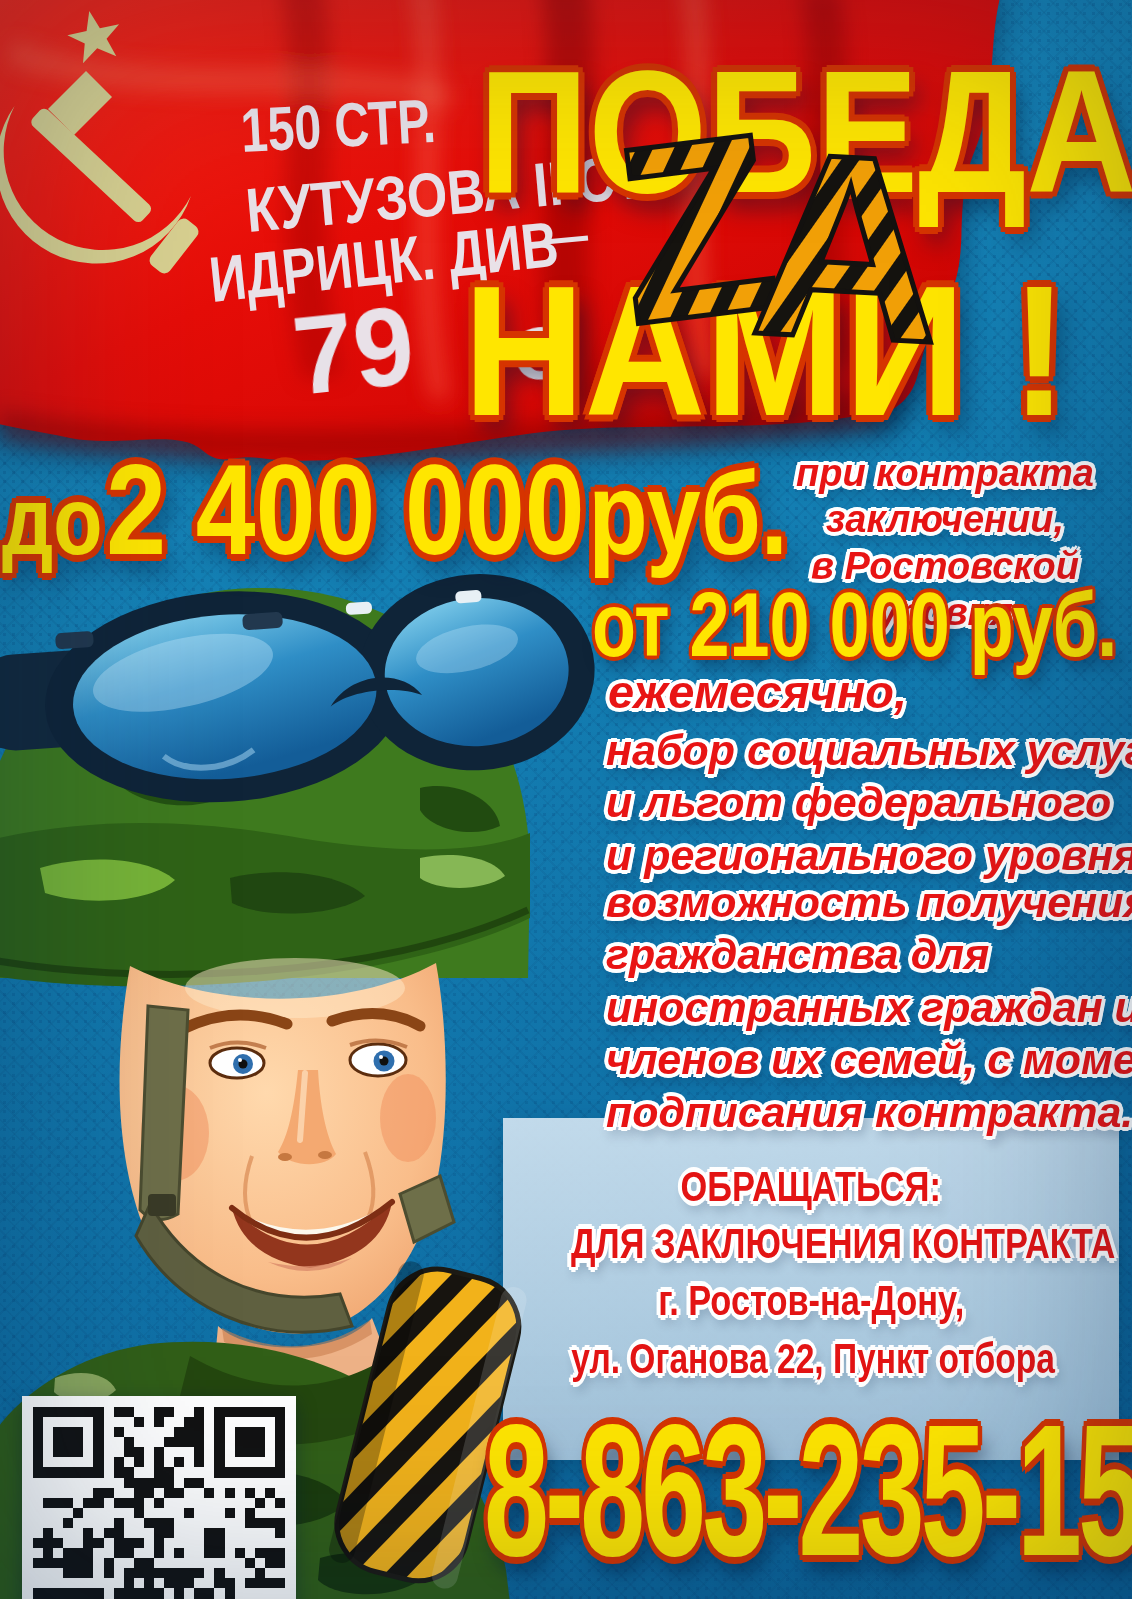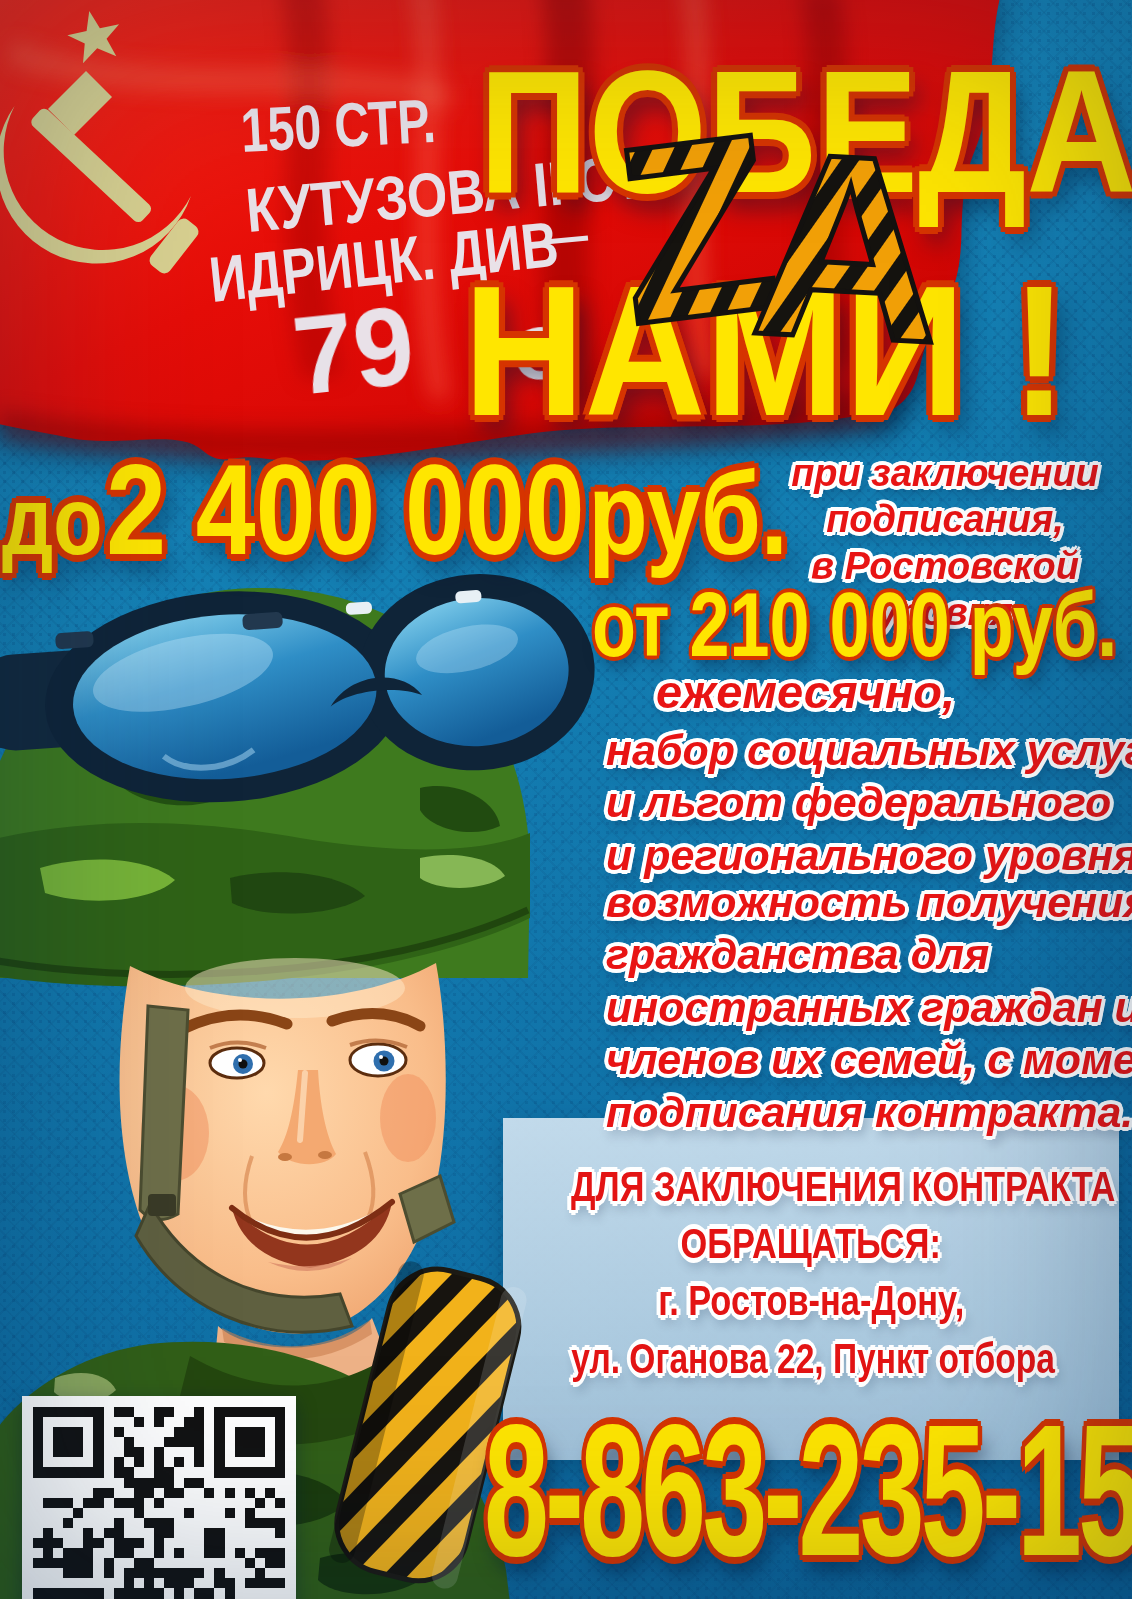--- a/index.html
+++ b/index.html
@@ -40,21 +40,21 @@
       -3px -3px 0 #fff,3px -3px 0 #fff,-3px 3px 0 #fff,3px 3px 0 #fff,
       -5px 0 0 #fff,5px 0 0 #fff,0 -5px 0 #fff,0 5px 0 #fff,
       4px 8px 12px rgba(0,25,55,.3);}
   .flag-svg{left:-20px;top:-20px;z-index:1;filter:drop-shadow(0 14px 16px rgba(0,25,55,.5));}
   .title1{left:430px;top:44px;width:650px;text-align:center;z-index:2;font-size:175px;}
   .title2{left:430px;top:258px;width:640px;text-align:left;z-index:2;font-size:186px;}
   .za{left:555px;top:98px;z-index:3;}
   .money1{left:2px;top:446px;z-index:5;}
   .cond{left:775px;top:450px;width:340px;text-align:center;z-index:5;font-size:38px;line-height:1.22;}
   .money2{left:592px;top:574px;z-index:5;font-size:90px;}
-  .monthly{left:608px;top:664px;z-index:5;font-size:47px;margin-left:48px;}
+  .monthly{left:608px;top:664px;z-index:5;font-size:47px;}
   .ben{z-index:5;font-size:43px;line-height:1.22;white-space:nowrap;}
   .contact-box{left:503px;top:1118px;width:616px;height:342px;z-index:3;
     background:linear-gradient(175deg,rgba(207,226,240,.93),rgba(172,200,221,.9));
     box-shadow:0 8px 24px rgba(0,30,60,.25);}
   .contact-text{position:absolute;left:0;top:40px;width:100%;text-align:center;
     font-size:43px;line-height:1.33;}
   .soldier{left:0px;top:558px;z-index:4;}
   .qr-wrap{left:22px;top:1396px;z-index:6;background:#fff;padding:11px;
     box-shadow:0 6px 18px rgba(0,25,55,.4);}
   .phone{left:235px;top:1382px;width:900px;text-align:center;z-index:6;
@@ -134,22 +134,22 @@
 
   <div class="abs money1">
     <span class="sx sxl" style="--sx:.84;white-space:nowrap;">
       <span class="yel" style="font-size:96px;">до</span>
       <span class="yel" style="font-size:128px;">2 400 000</span>
       <span class="yel" style="font-size:116px;">руб.</span>
     </span>
   </div>
 
   <div class="abs cond redw">
-    <div>при заключении</div>
-    <div>подписания,</div>
+    <div>при контракта</div>
+    <div>заключении,</div>
     <div>в Ростовской уровня</div>
   </div>
 
   <div class="abs money2">
     <span class="sx sxl yel-sm" style="--sx:.8">от 210 000 руб.</span>
   </div>
   <div class="abs monthly redw">ежемесячно,</div>
 
   <div class="abs ben redw" style="left:606px;top:724px;">
     <div>набор социальных услуг</div>
@@ -159,22 +159,22 @@
   <div class="abs ben redw" style="left:606px;top:876px;">
     <div>возможность получения</div>
     <div>гражданства для</div>
     <div>иностранных граждан и</div>
     <div>членов их семей, с момента</div>
     <div>подписания контракта.</div>
   </div>
 
   <div class="abs contact-box">
     <div class="contact-text redc">
+      <div><span class="sx" style="--sx:.8">ОБРАЩАТЬСЯ:</span></div>
       <div><span class="sx" style="--sx:.8">ДЛЯ ЗАКЛЮЧЕНИЯ КОНТРАКТА</span></div>
-      <div><span class="sx" style="--sx:.8">ОБРАЩАТЬСЯ:</span></div>
       <div><span class="sx" style="--sx:.8">г. Ростов-на-Дону,</span></div>
       <div><span class="sx" style="--sx:.78">ул. Оганова 22, Пункт отбора</span></div>
     </div>
   </div>
 
   <svg class="abs soldier" width="610" height="1045" viewBox="0 0 610 1045">
     <defs>
       <linearGradient id="lens" x1="0" y1="0" x2="0.4" y2="1">
         <stop offset="0" stop-color="#8fd9f2"></stop>
         <stop offset="0.5" stop-color="#2f8ec6"></stop>

